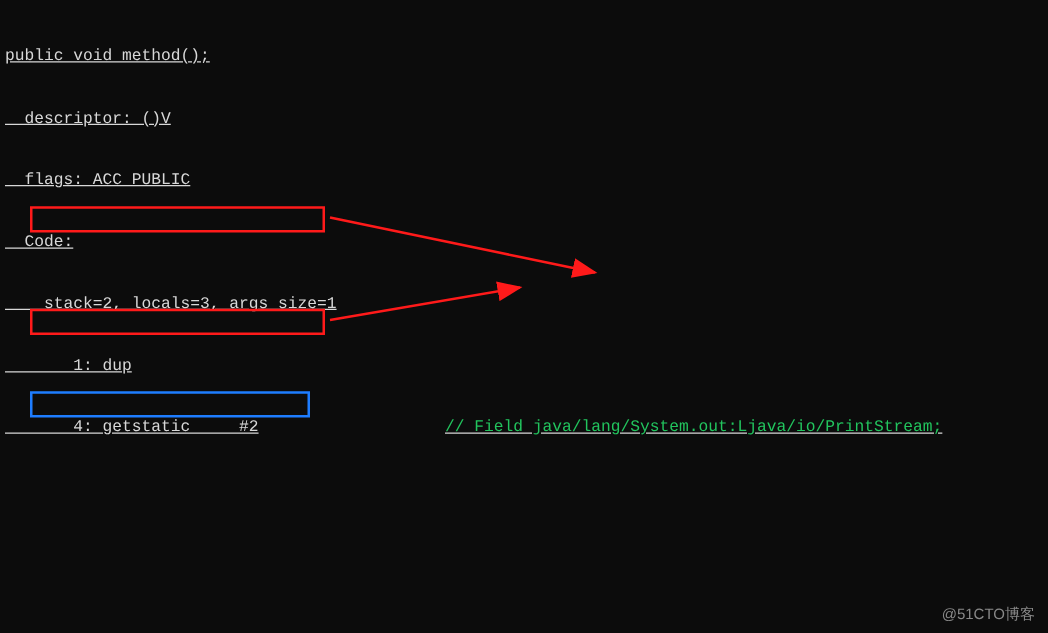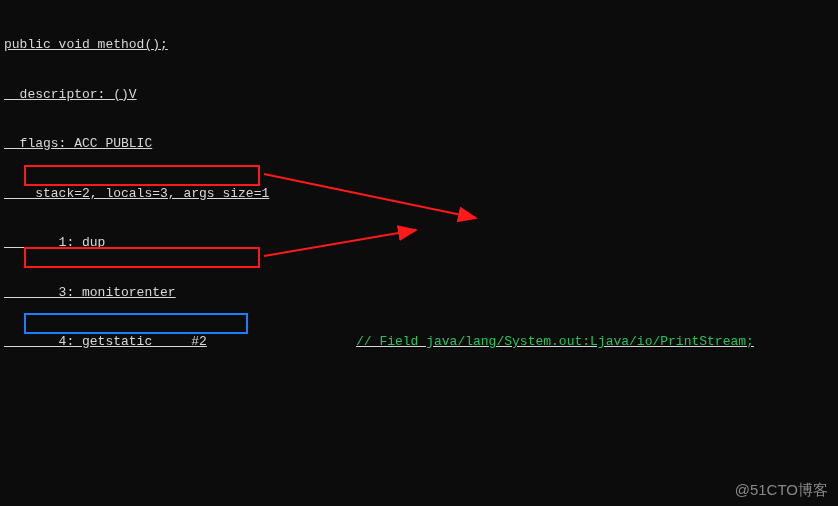--- a/index.html
+++ b/index.html
@@ -42,33 +42,33 @@
     position: absolute;
     top: 0; left: 0;
     pointer-events: none;
   }
   .watermark {
     position: absolute;
     right: 10px;
     bottom: 6px;
     color: #888;
     font-family: sans-serif;
-    font-size: 15px;
+    font-size: 12px;
   }
 </style>
 </head>
 <body>
 
 <div class="code-area">
   <div class="line"><span>public void method();</span></div>
   <div class="line"><span>  descriptor: ()V</span></div>
   <div class="line"><span>  flags: ACC_PUBLIC</span></div>
+  <div class="line"><span>  Code:</span></div>
   <div class="line"><span>    stack=2, locals=3, args_size=1</span></div>
   <div class="line"><span>       1: dup</span></div>
-  <div class="line"><span>       3: monitorenter</span></div>
   <div class="line">
     <span class="col-left" style="width:352px">       4: getstatic     #2</span>
     <span class="comment">// Field java/lang/System.out:Ljava/io/PrintStream;</span>
   </div>
   
   
   
   
   
   

